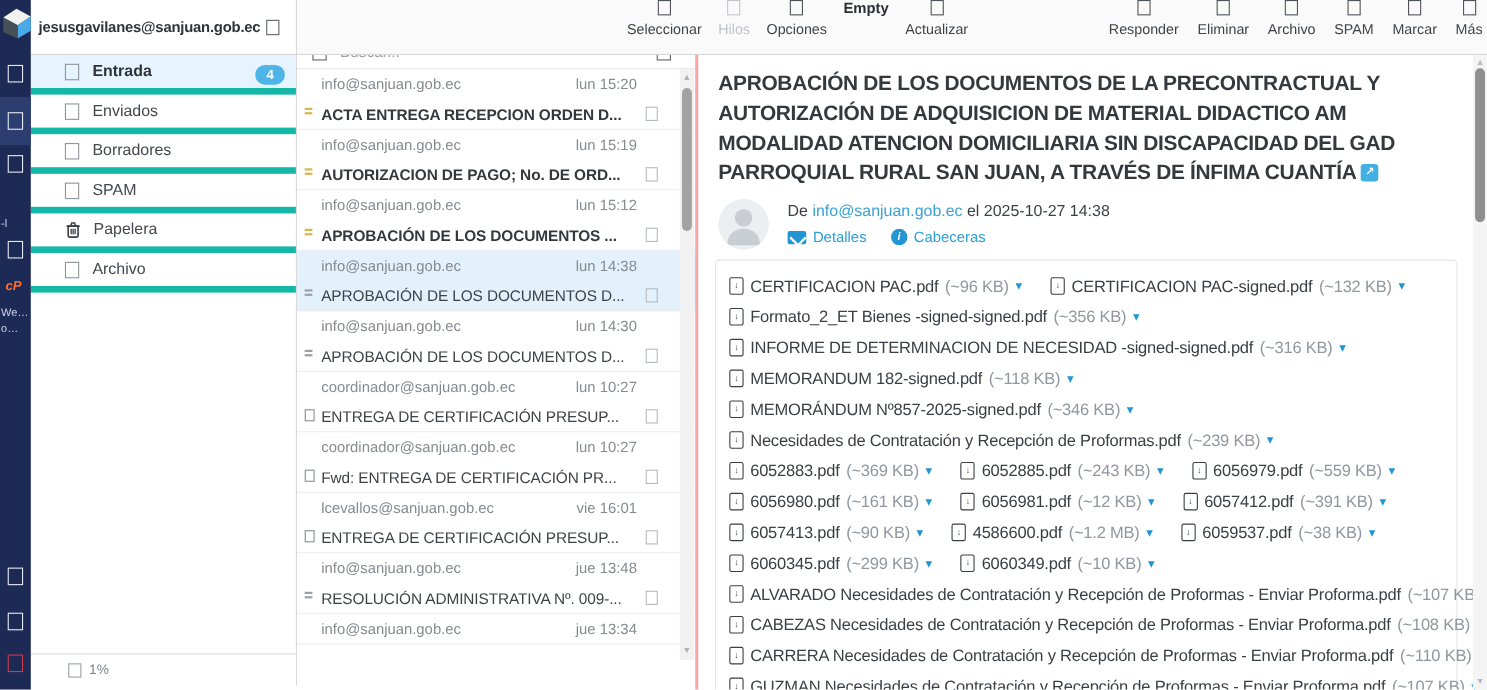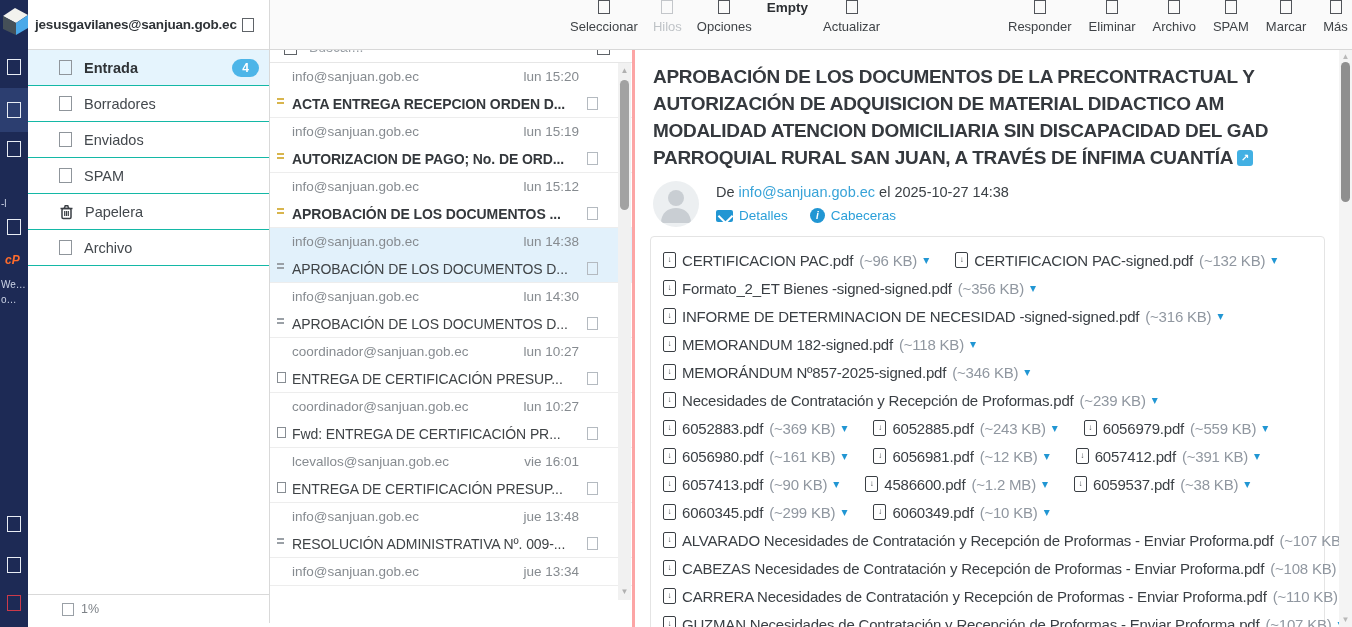--- a/index.html
+++ b/index.html
@@ -15,21 +15,21 @@
   .rail .tofu{position:absolute;left:7px;width:14px;height:16px;border-color:#e8ecf4;}
   .rail-frag{position:absolute;left:1px;color:#ccd4e6;font-size:10px;white-space:nowrap;}
   .cp-logo{position:absolute;left:5px;top:253px;color:#ff6c2c;font-weight:bold;font-style:italic;font-size:12px;}
   .tofu.red{border-color:#cc3a4a;}
   .logo{position:absolute;left:0;top:4px;}
   
   .folders{position:absolute;left:28px;top:0;width:242px;height:623px;background:#fff;border-right:1px solid #d9d9d9;box-sizing:border-box;}
   .account-row{height:50px;border-bottom:1px solid #d9d9d9;display:flex;align-items:center;padding-left:7px;box-sizing:border-box;}
   .account-row .acct{font-weight:bold;font-size:13.5px;color:#2f3337;letter-spacing:-0.2px;}
   .account-row .tofu{width:12px;height:14px;border-color:#5f6368;margin-left:5px;}
-  .folder-row{height:36px;display:flex;align-items:center;border-bottom:1px solid #14b8a6;padding-left:31px;box-sizing:border-box;position:relative;}
+  .folder-row{height:36px;display:flex;align-items:center;border-bottom:6px solid #14b8a6;padding-left:31px;box-sizing:border-box;position:relative;}
   .folder-row .tofu{width:13px;height:15px;border-color:#8f959b;margin-right:12px;flex:none;}
   .folder-row .flabel{font-size:14.5px;color:#43484d;}
   .folder-row.sel{background:#e5f4fd;}
   .folder-row.sel .flabel{font-weight:bold;color:#2f3337;}
   .badge{position:absolute;right:10px;top:9px;background:#4db5e8;color:#fff;font-size:12px;font-weight:bold;border-radius:9px;padding:2px 10px;}
   .trash-ico{width:15px;height:16px;margin-right:11px;flex:none;}
   .quota-bar{position:absolute;left:0;bottom:0;width:100%;height:29px;border-top:1px solid #d9d9d9;display:flex;align-items:center;box-sizing:border-box;padding-left:34px;background:#fff;}
   .quota-bar .tofu{width:12px;height:13px;border-color:#9aa0a6;margin-right:7px;}
   .quota-bar .qtext{font-size:12.5px;color:#7d8287;}
   
@@ -134,25 +134,25 @@
     <span class="acct">jesusgavilanes@sanjuan.gob.ec</span>
     <span class="tofu"></span>
   </div>
   <div class="folder-row sel">
     <span class="tofu"></span>
     <span class="flabel">Entrada</span>
     <span class="badge">4</span>
   </div>
   <div class="folder-row">
     <span class="tofu"></span>
+    <span class="flabel">Enviados</span>
+  </div>
+  <div class="folder-row">
+    <span class="tofu"></span>
     <span class="flabel">Borradores</span>
-  </div>
-  <div class="folder-row">
-    <span class="tofu"></span>
-    <span class="flabel">Enviados</span>
   </div>
   <div class="folder-row">
     <span class="tofu"></span>
     <span class="flabel">SPAM</span>
   </div>
   <div class="folder-row">
     <svg class="trash-ico" viewBox="0 0 15 16">
       <rect x="3" y="4.5" width="9" height="10" rx="1.2" fill="none" stroke="#3a3f44" stroke-width="1.5"></rect>
       <line x1="1.5" y1="4.5" x2="13.5" y2="4.5" stroke="#3a3f44" stroke-width="1.5"></line>
       <path d="M5.5 4 L6.2 1.8 H8.8 L9.5 4" fill="none" stroke="#3a3f44" stroke-width="1.4"></path>

